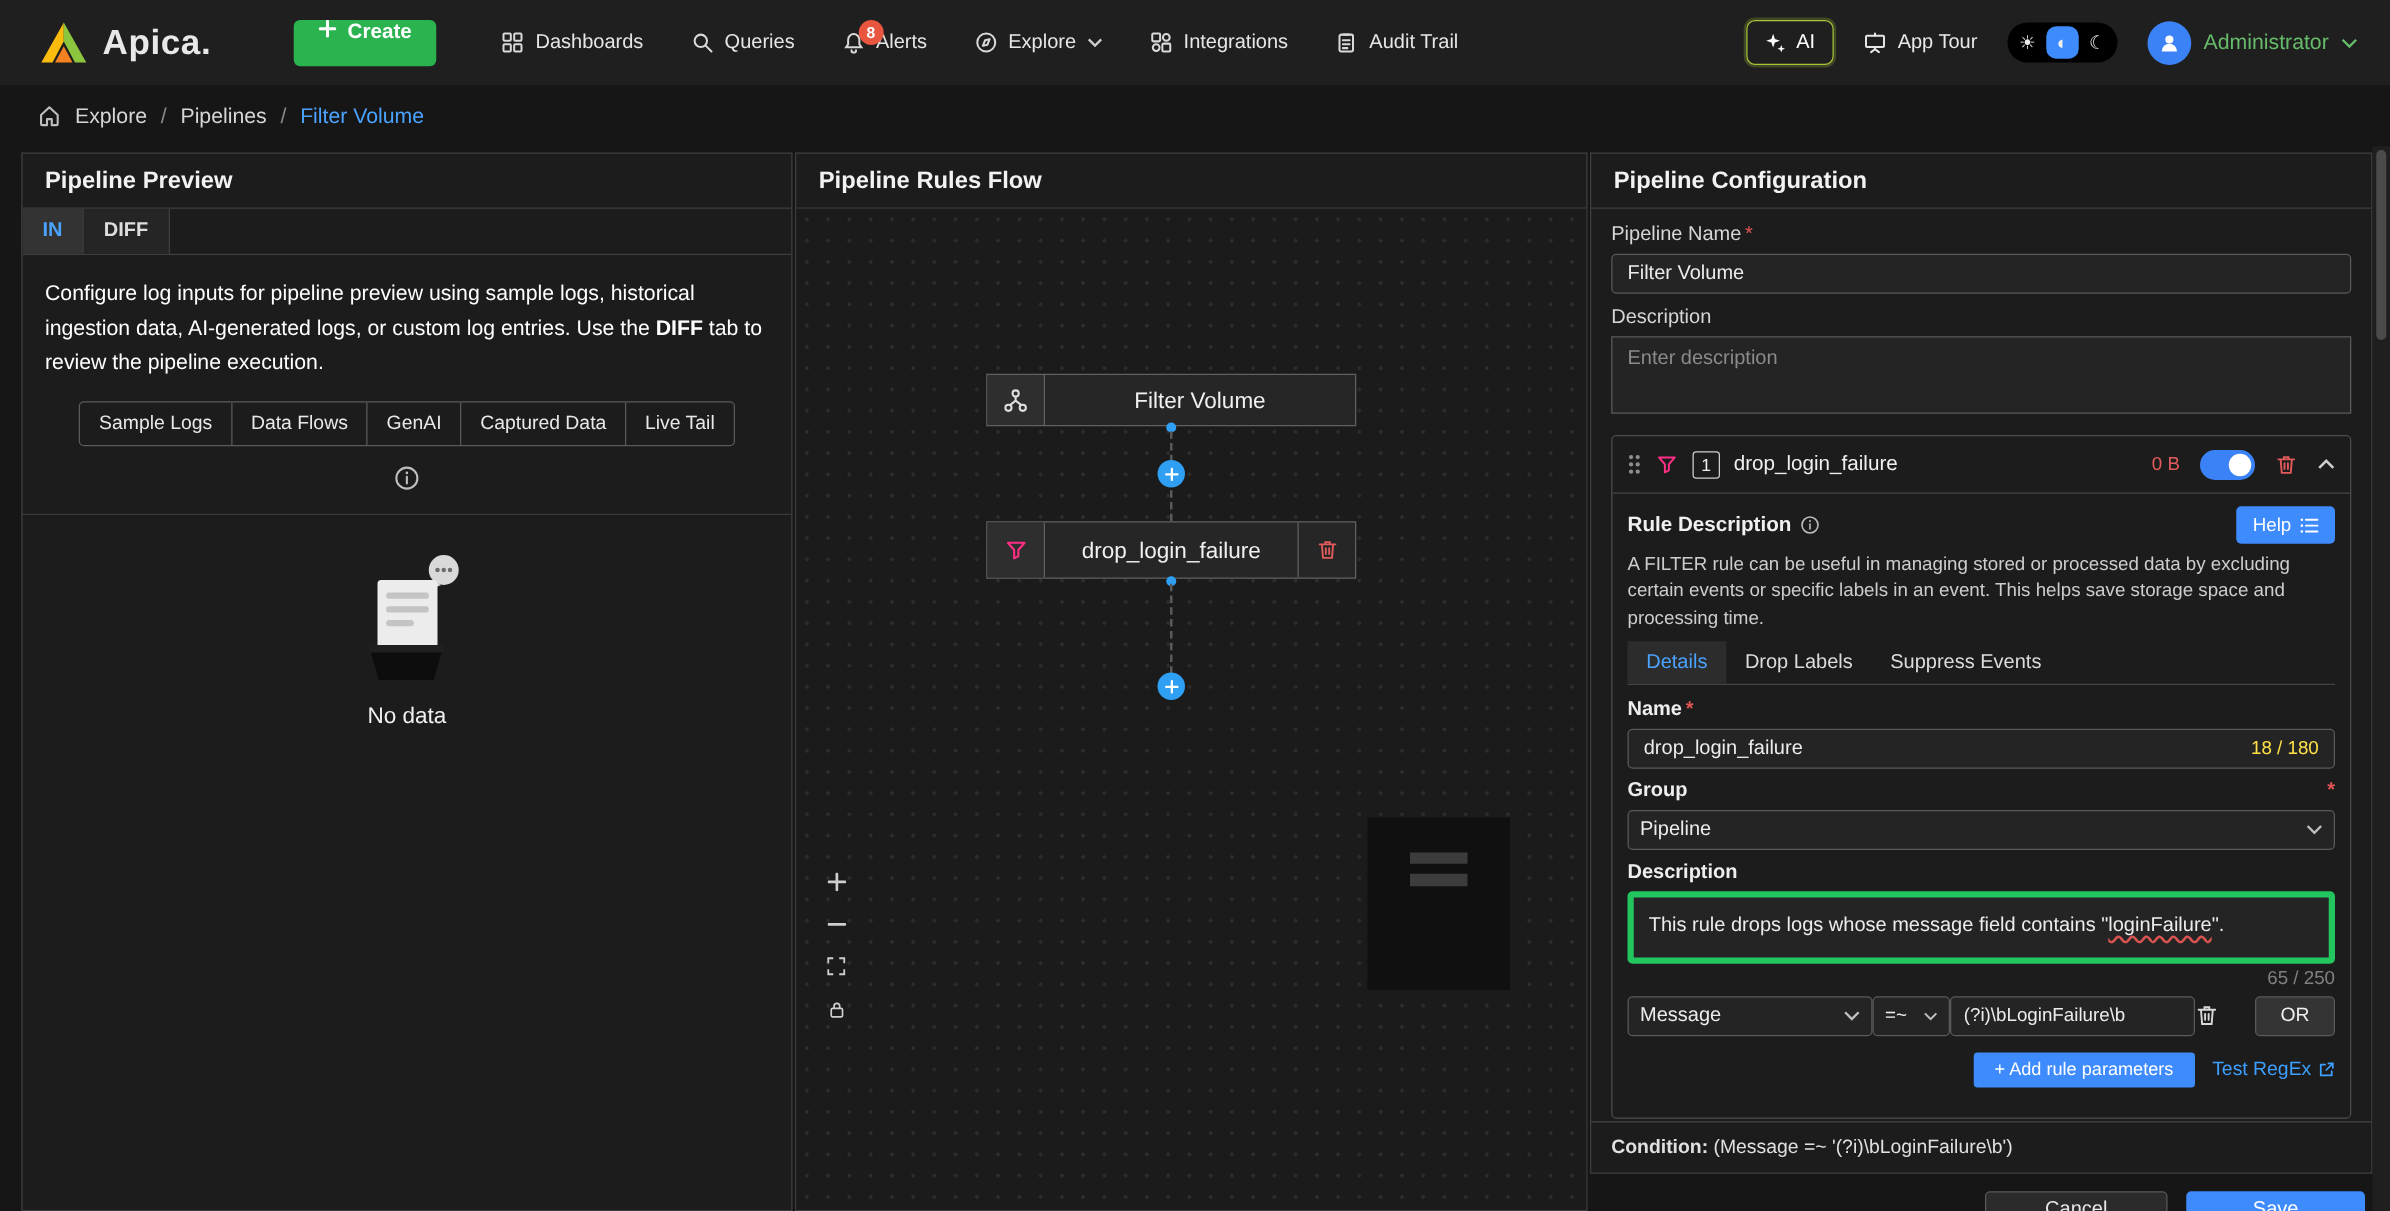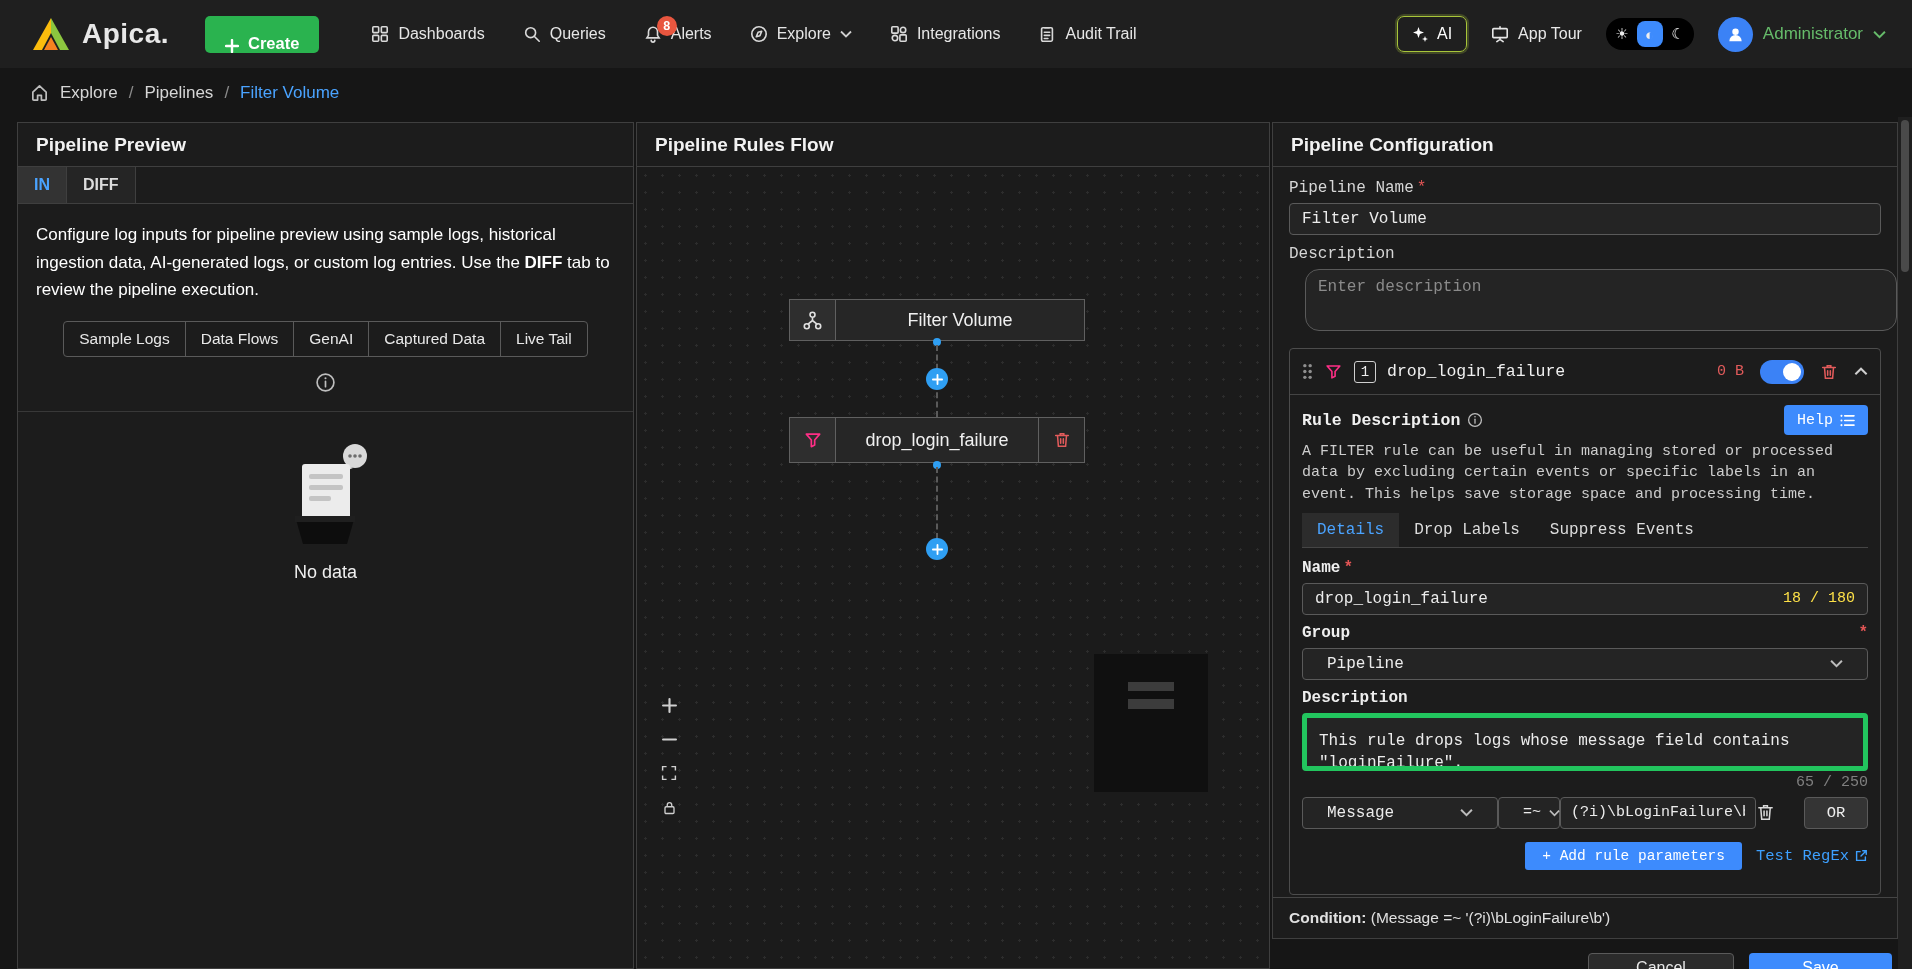--- a/index.html
+++ b/index.html
@@ -9,21 +9,21 @@
   }
   *{margin:0;padding:0;box-sizing:border-box;}
   body{width:1912px;height:969px;background:var(--bg);font-family:"Liberation Sans",sans-serif;color:var(--text);overflow:hidden;position:relative;}
   svg{display:block;flex:none;}
   button{font-family:inherit;cursor:pointer;border:none;background:none;color:inherit;}
   input,textarea{font-family:inherit;outline:none;}
 
   
   .navbar{height:68px;background:var(--nav);display:flex;align-items:center;padding:0 26px 0 30px;}
   .brand{display:flex;align-items:center;gap:10px;font-size:28px;font-weight:bold;letter-spacing:.5px;}
-  .create-btn{margin-left:36px;background:var(--green);color:#fff;display:flex;align-items:flex-end;gap:9px;height:37px;padding:0 20px;border-radius:5px;font-size:16.5px;font-weight:600;}
+  .create-btn{margin-left:66px;background:var(--green);color:#fff;display:flex;align-items:flex-start;gap:9px;height:37px;padding:0 20px;border-radius:5px;font-size:16.5px;font-weight:600;}
   .nav-menu{display:flex;align-items:center;gap:38px;margin-left:52px;font-size:16px;color:#e6e6e6;}
   .nav-item{display:flex;align-items:center;gap:9px;position:relative;cursor:pointer;white-space:nowrap;}
   .nav-ico{color:#d9d9d9;}
   .badge{position:absolute;top:-9px;left:13px;background:#e8563f;color:#fff;width:20px;height:20px;border-radius:50%;font-size:12.5px;display:flex;align-items:center;justify-content:center;font-weight:700;}
   .nav-right{margin-left:auto;display:flex;align-items:center;gap:24px;}
   .ai-btn{display:flex;align-items:center;gap:8px;border:1.5px solid #a8c53a;box-shadow:0 0 0 2px rgba(168,197,58,.25);border-radius:7px;height:36px;padding:0 14px;font-size:16px;color:#fff;}
   .app-tour{display:flex;align-items:center;gap:9px;font-size:16px;cursor:pointer;}
   .theme-toggle{display:flex;align-items:center;background:#000;border-radius:16px;padding:3px;gap:2px;}
   .theme-seg{width:26px;height:26px;border-radius:50%;display:flex;align-items:center;justify-content:center;font-size:15px;color:#eee;cursor:pointer;}
   .theme-seg.active{background:var(--blue);border-radius:8px;}
@@ -67,26 +67,26 @@
   .conn-dot{position:absolute;left:296px;width:8px;height:8px;border-radius:50%;background:#2f9ff3;}
   .dash{position:absolute;left:299px;border-left:2px dashed #5a5a5a;}
   .plus-btn{position:absolute;left:289px;width:22px;height:22px;border-radius:50%;background:#2f9ff3;color:#fff;display:flex;align-items:center;justify-content:center;cursor:pointer;}
   .canvas-controls{position:absolute;left:22px;top:528px;display:flex;flex-direction:column;gap:14px;color:#cfcfcf;}
   .cbtn{width:20px;height:20px;display:flex;align-items:center;justify-content:center;cursor:pointer;}
   .minimap{position:absolute;right:61px;top:487px;width:114px;height:138px;background:#101010;cursor:pointer;}
   .mm-bar{position:absolute;left:34px;background:#3c3c3c;}
 
   
   .config-panel{width:100%;}
-  .config-body{padding:10px 16px 2px;font-family:Liberation Mono, monospace;}
+  .config-body{padding:10px 16px 2px;}
   .flabel{font-size:16px;color:#d6d6d6;margin:2px 0 6px;display:flex;align-items:center;gap:3px;}
   .flabel.bold{font-weight:700;color:#eee;}
   .star{color:#e25555;}
   .tinput{width:100%;height:32px;background:var(--input-bg);border:1px solid var(--border2);border-radius:4px;color:#ececec;padding:0 12px;font-size:16px;}
-  .tarea{width:100%;height:62px;background:var(--input-bg);border:1px solid var(--border2);border-radius:14px;color:#5eead4;padding:8px 12px;font-size:16px;resize:none;margin-left:16px;}
+  .tarea{width:100%;height:62px;background:var(--input-bg);border:1px solid var(--border2);border-radius:0;color:#5eead4;padding:8px 12px;font-size:16px;resize:none;}
   .tarea::placeholder{color:#8b8b8b;}
   .rule-card{margin-top:12px;border:1px solid #4c4c4c;border-radius:4px;}
   .rc-head{height:46px;display:flex;align-items:center;gap:11px;padding:0 12px;border-bottom:1px solid #444;}
   .idx{width:22px;height:22px;border:1.5px solid #cfcfcf;border-radius:3px;display:flex;align-items:center;justify-content:center;font-size:14px;color:#eee;}
   .rc-name{font-size:16.5px;color:#f0f0f0;}
   .rc-right{margin-left:auto;display:flex;align-items:center;gap:16px;}
   .size-red{color:var(--red);font-size:15px;}
   .toggle{width:44px;height:24px;border-radius:12px;background:#3b82f6;position:relative;cursor:pointer;}
   .knob{position:absolute;top:3px;right:3px;width:18px;height:18px;border-radius:50%;background:#fff;}
   .icon-btn{display:flex;align-items:center;justify-content:center;cursor:pointer;}
@@ -94,21 +94,21 @@
   .rd-row{display:flex;align-items:center;gap:7px;}
   .rd-title{font-size:16.5px;font-weight:600;color:#f0f0f0;}
   .help-btn{margin-left:auto;background:var(--blue);color:#fff;height:30px;padding:0 13px;border-radius:4px;font-size:15px;display:flex;align-items:center;gap:7px;}
   .rd-text{margin-top:6px;font-size:15px;line-height:1.42;color:#cdcdcd;}
   .rtabs{margin-top:8px;display:flex;border-bottom:1px solid #454545;}
   .rtab{padding:8px 15px;font-size:16px;color:#dcdcdc;cursor:pointer;}
   .rtab.active{background:#2c2c2c;color:var(--lblue);}
   .input-wrap{display:flex;align-items:center;background:var(--input-bg);border:1px solid var(--border2);border-radius:4px;height:32px;padding:0 12px;gap:8px;}
   .input-wrap input{flex:1;background:transparent;border:none;color:#ececec;font-size:16px;}
   .counter{color:#fde047;font-size:15px;white-space:nowrap;}
-  .selectbox{display:flex;align-items:center;justify-content:space-between;background:var(--input-bg);border:1px solid var(--border2);border-radius:4px;height:32px;padding:0 24px;font-size:16px;color:#ececec;cursor:pointer;gap:8px;}
+  .selectbox{display:flex;align-items:center;justify-content:space-between;background:var(--input-bg);border:1px solid var(--border2);border-radius:4px;height:32px;padding:0 9px;font-size:16px;color:#ececec;cursor:pointer;gap:8px;}
   .descbox{width:100%;height:58px;background:var(--input-bg);border:5px solid #22c55e;border-radius:4px;padding:12px 12px;font-size:16px;color:#ececec;line-height:1.4;overflow:hidden;}
   .misspell{text-decoration:underline wavy #d9534f 1.5px;text-underline-offset:3px;}
   .count-row{text-align:right;color:#808080;font-size:15px;margin-top:3px;}
   .param-row{margin-top:6px;display:flex;align-items:center;}
   .sel-md{width:196px;}
   .sel-xs{width:62px;font-size:15px;}
   .pinput{width:196px;height:32px;background:var(--input-bg);border:1px solid var(--border2);border-radius:4px;color:#ececec;padding:0 10px;font-size:15px;}
   .or-btn{margin-left:auto;width:64px;height:32px;background:#343434;border:1px solid var(--border2);border-radius:4px;color:#eee;font-size:15.5px;}
   .add-row{margin:13px 0 12px;display:flex;justify-content:flex-end;align-items:center;gap:14px;}
   .add-btn{background:var(--blue);color:#fff;height:28px;padding:0 17px;border-radius:3px;font-size:14.5px;}

